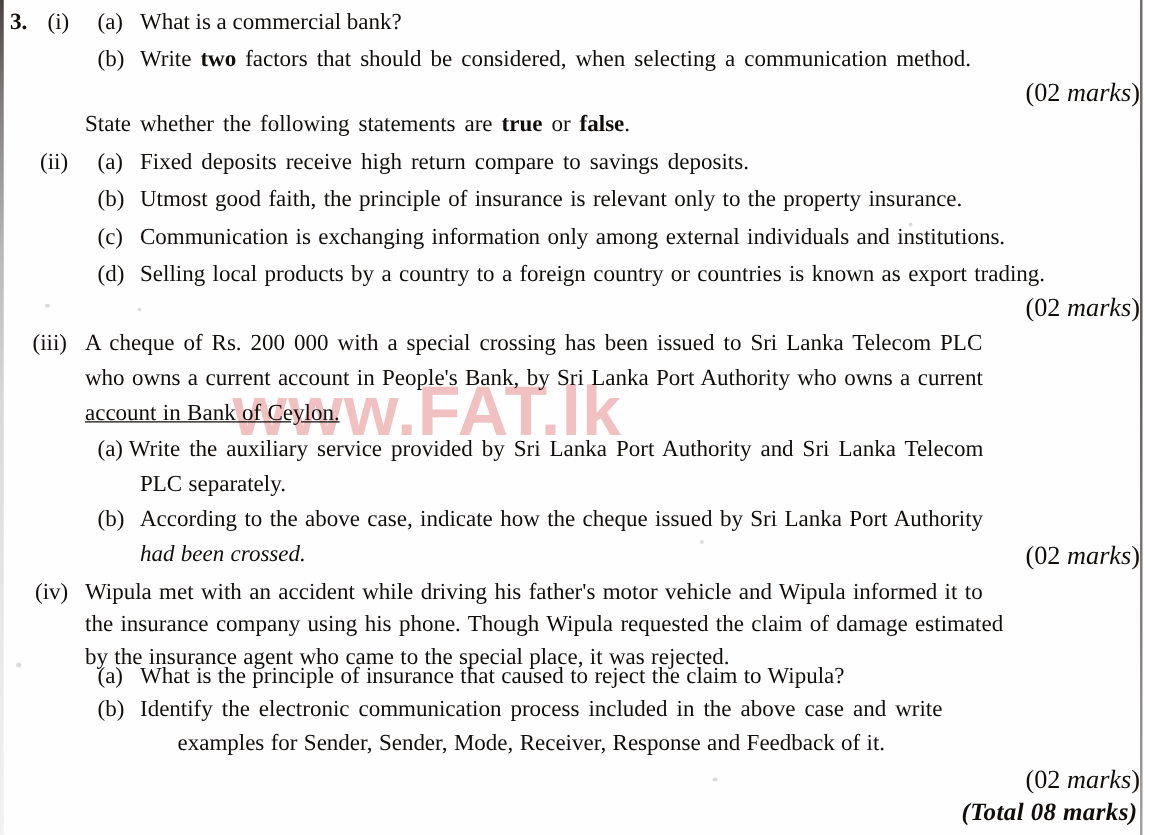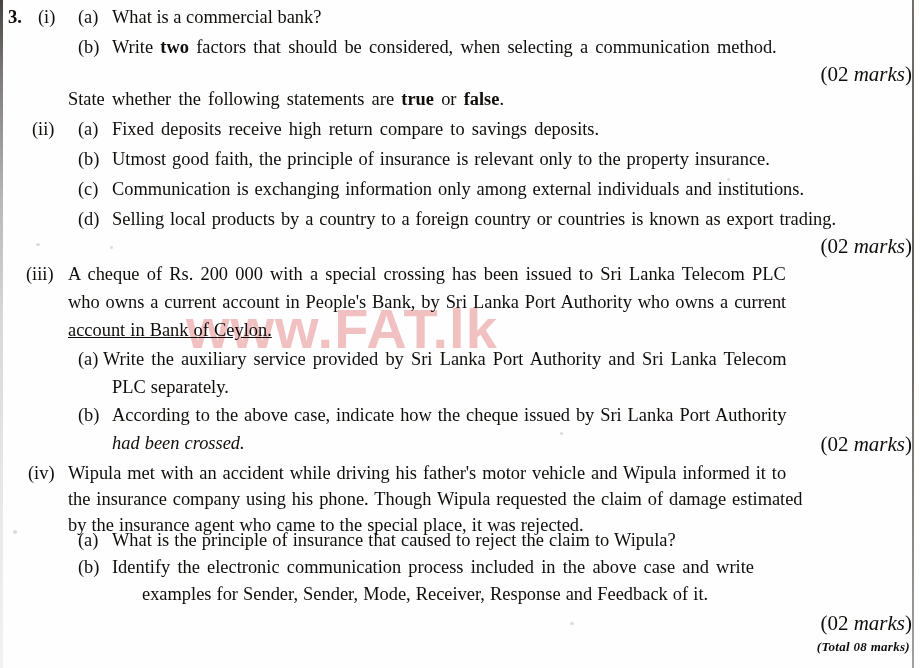--- a/index.html
+++ b/index.html
@@ -104,21 +104,21 @@
     font-size: 21px;
   }
   .marks i { font-style: italic; }
 
   .total {
     position: absolute;
     right: 10px;
     white-space: nowrap;
     font-style: italic;
     font-weight: bold;
-    font-size: 13px;
+    font-size: 20px;
     letter-spacing: .3px;
   }
 
   b { font-weight: bold; }
 </style>
 </head>
 <body>
 
 <div class="page">
 

